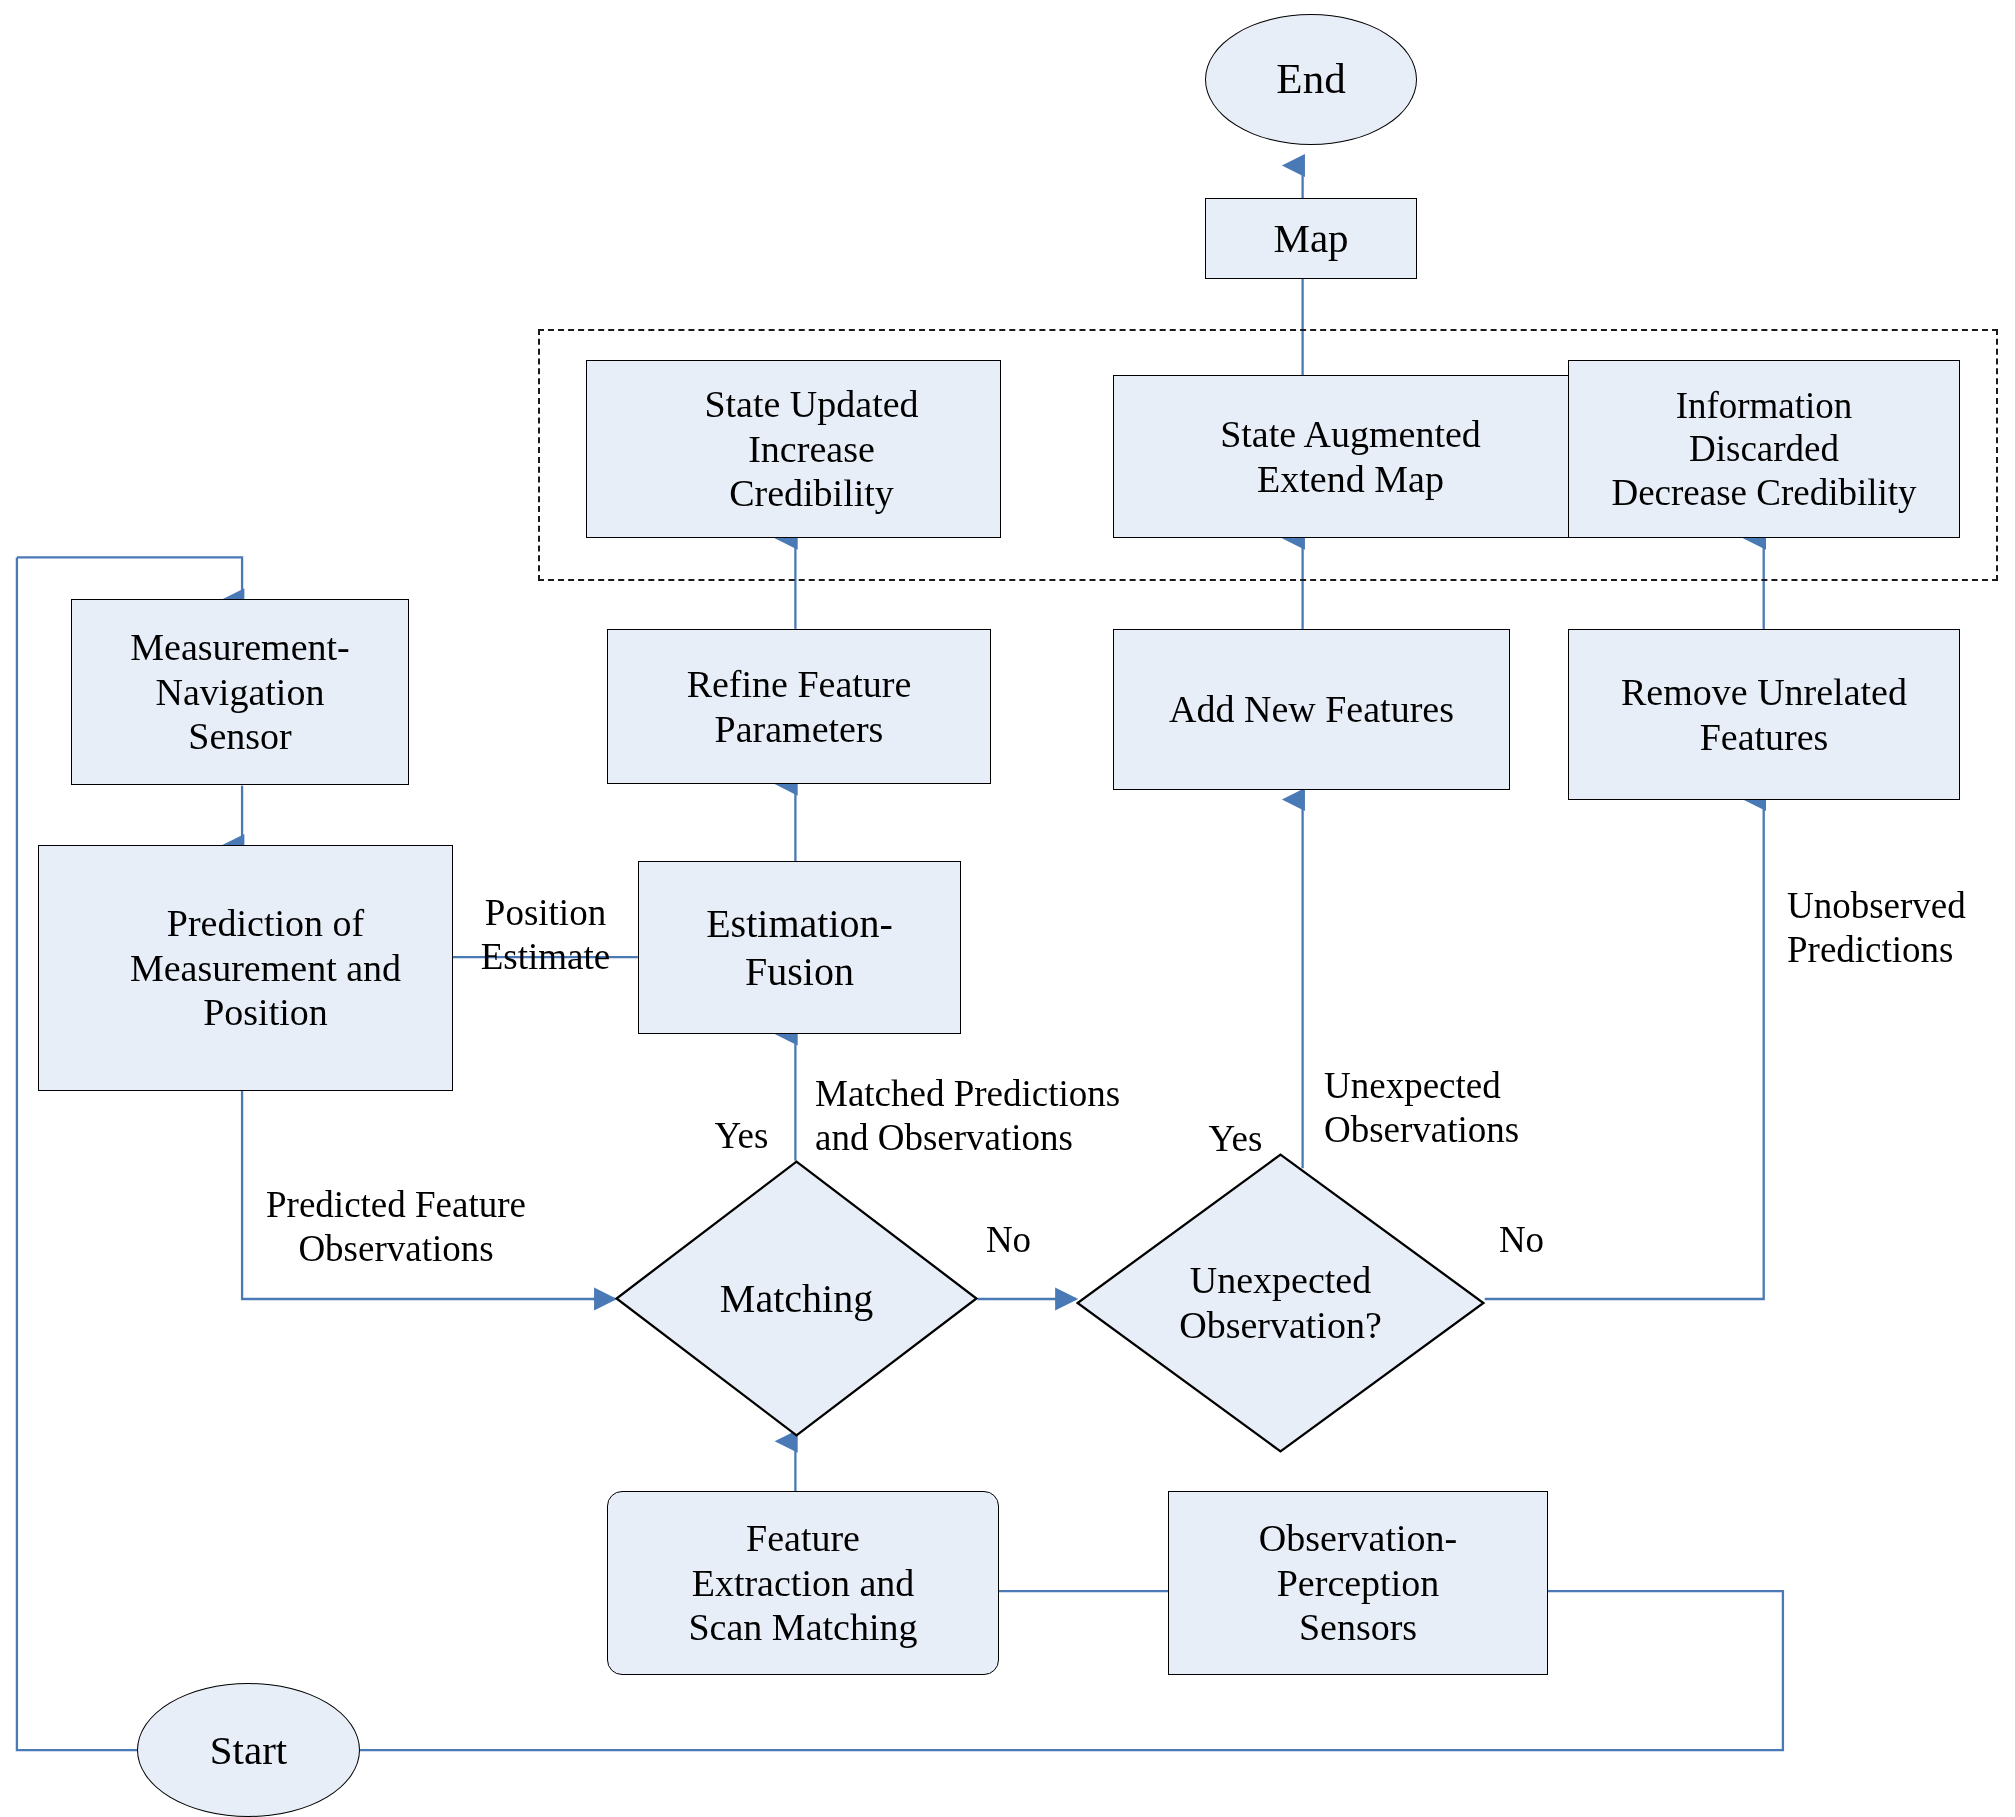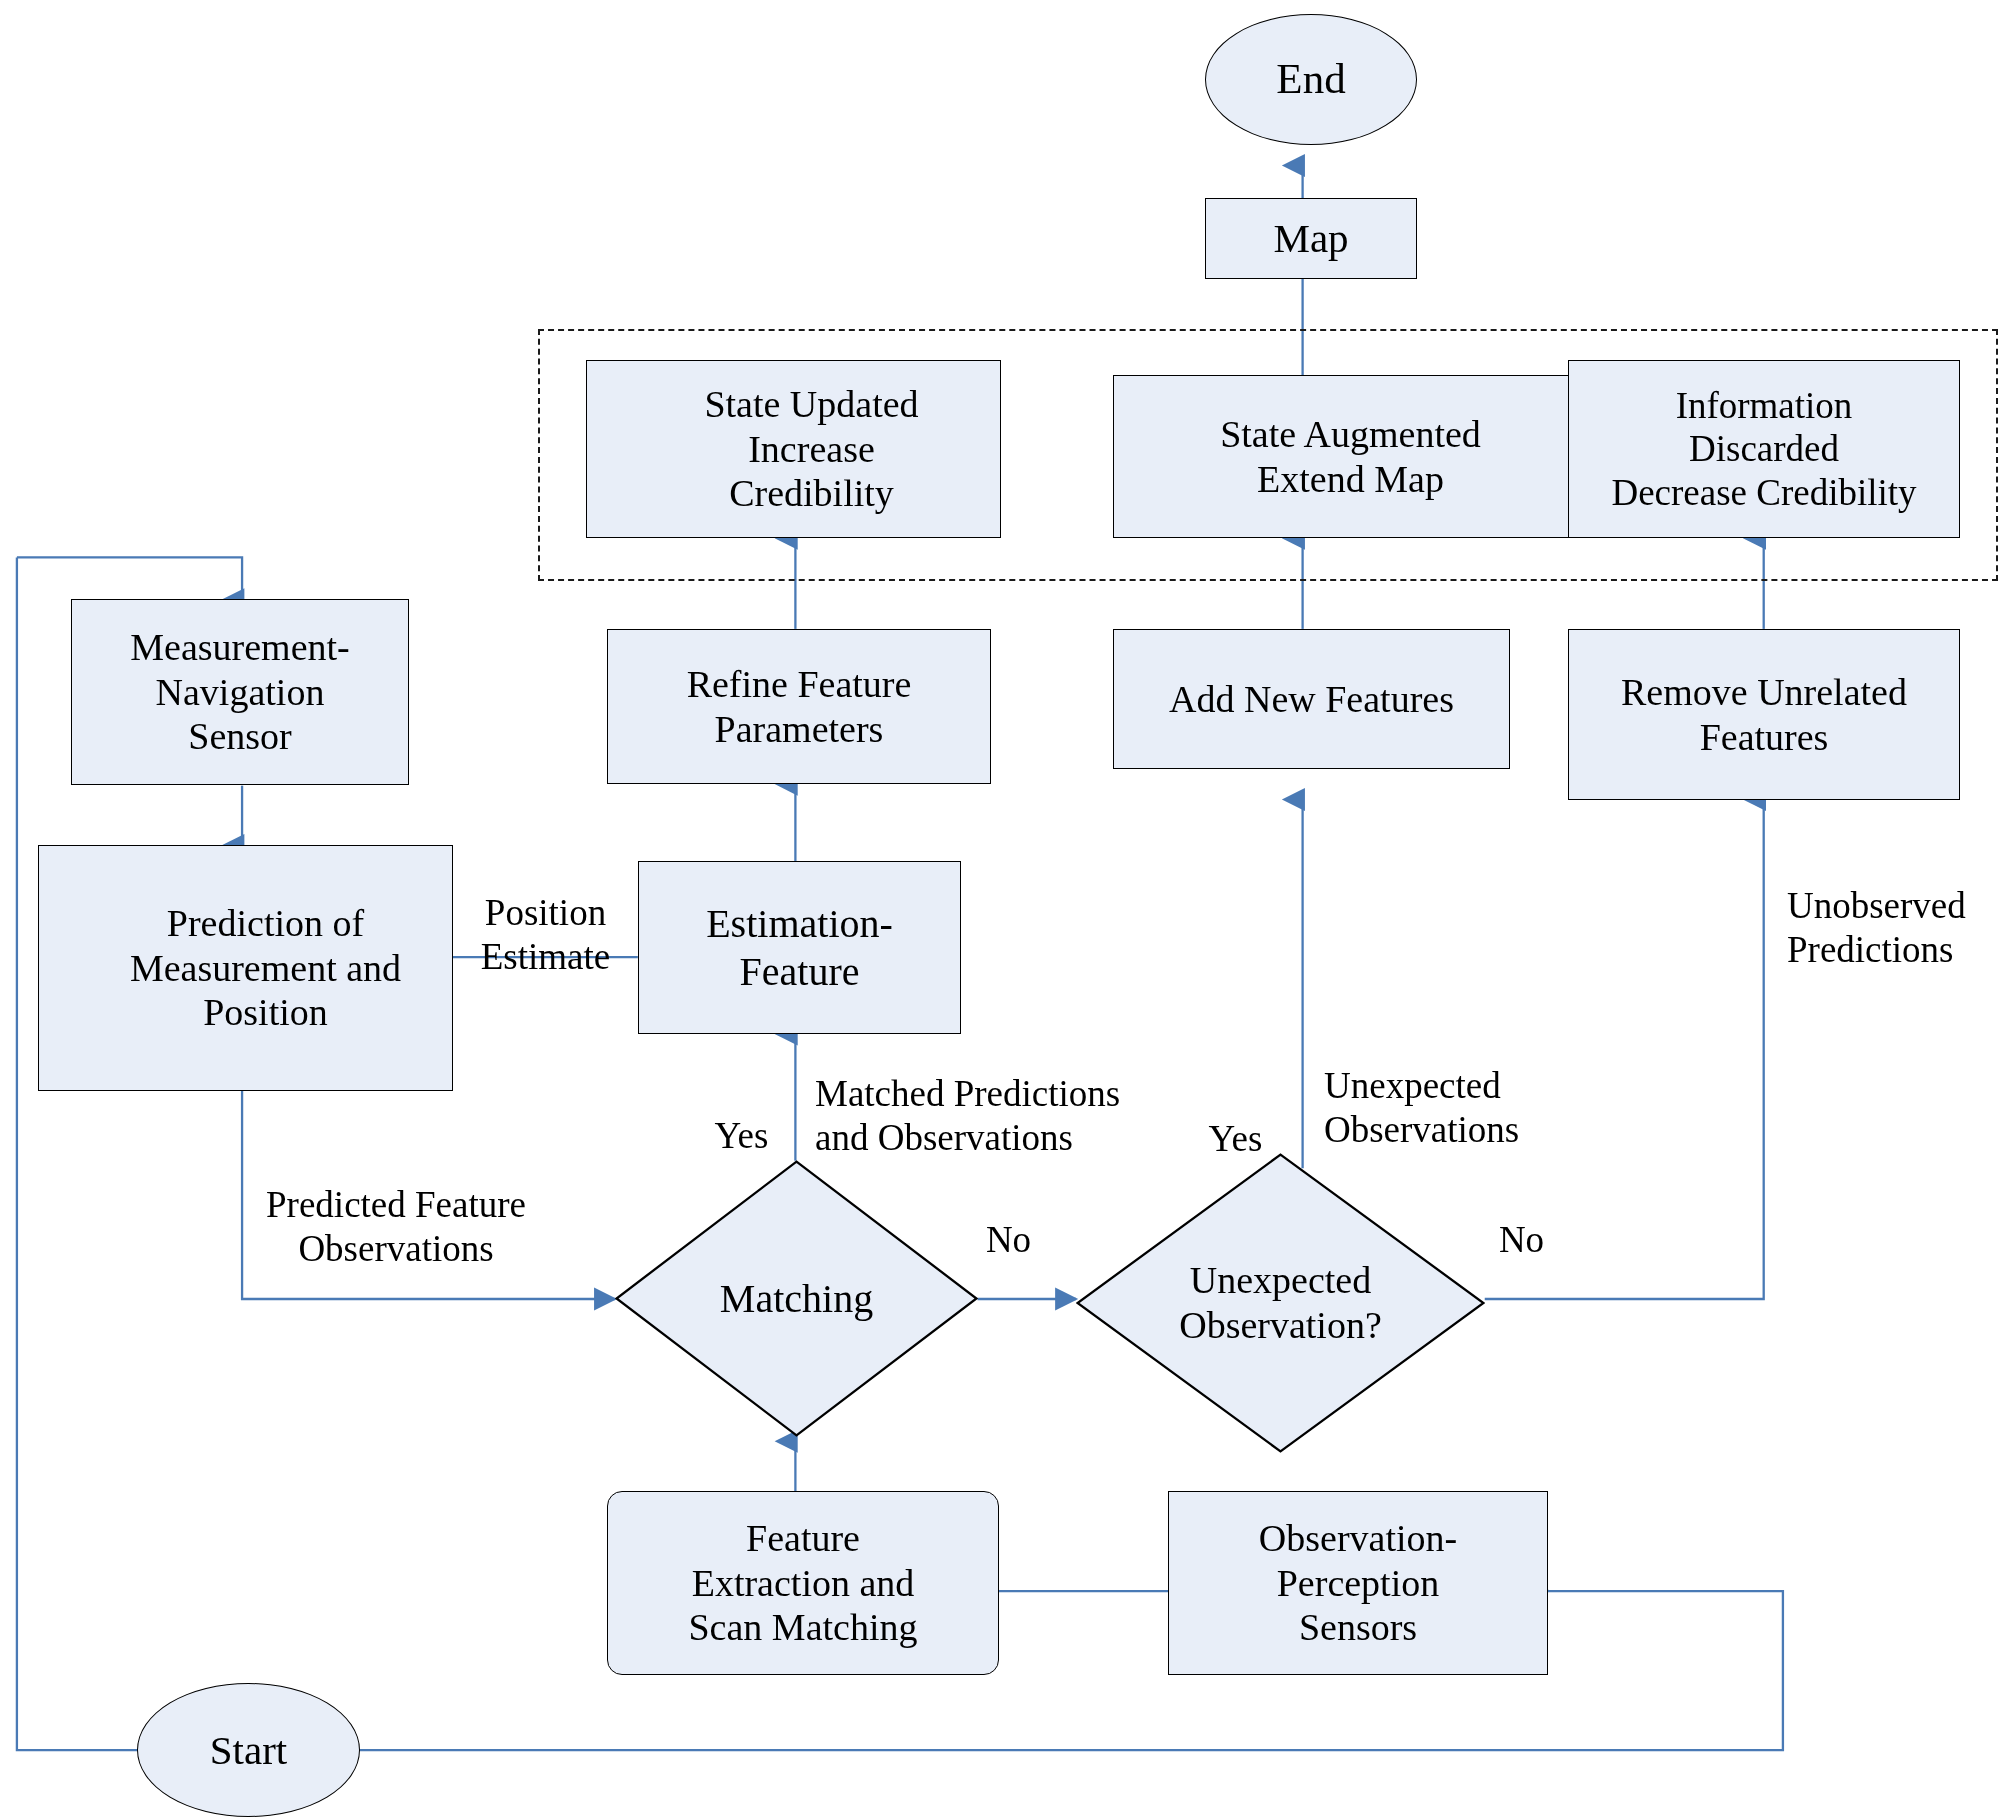--- a/index.html
+++ b/index.html
@@ -127,35 +127,35 @@
   <div class="node box" style="left:1113px;top:375px;width:475px;height:163px;font-size:38px;">State Augmented
 Extend Map</div>
 
   <div class="node box" style="left:1568px;top:360px;width:392px;height:178px;font-size:37px;">Information
 Discarded
 Decrease Credibility</div>
 
   <div class="node box" style="left:607px;top:629px;width:384px;height:155px;font-size:38px;">Refine Feature
 Parameters</div>
 
-  <div class="node box" style="left:1113px;top:629px;width:397px;height:140px;font-size:38px;">Add New Features</div>
+  <div class="node box" style="left:1113px;top:629px;width:397px;height:161px;font-size:38px;">Add New Features</div>
 
   <div class="node box" style="left:1568px;top:629px;width:392px;height:171px;font-size:38px;">Remove Unrelated
 Features</div>
 
   <div class="node box" style="left:71px;top:599px;width:338px;height:186px;font-size:38px;">Measurement-
 Navigation
 Sensor</div>
 
   <div class="node box" style="left:38px;top:845px;width:415px;height:246px;font-size:38px;padding-left:40px;">Prediction of
 Measurement and
 Position</div>
 
   <div class="node box" style="left:638px;top:861px;width:323px;height:173px;font-size:40px;">Estimation-
-Feature</div>
+Fusion</div>
 
   <div class="node box" style="left:607px;top:1491px;width:392px;height:184px;font-size:38px;border-radius:15px;">Feature
 Extraction and
 Scan Matching</div>
 
   <div class="node box" style="left:1168px;top:1491px;width:380px;height:184px;font-size:38px;">Observation-
 Perception
 Sensors</div>
 
   <div class="node ellipse" style="left:137px;top:1683px;width:223px;height:134px;font-size:41px;">Start</div>

